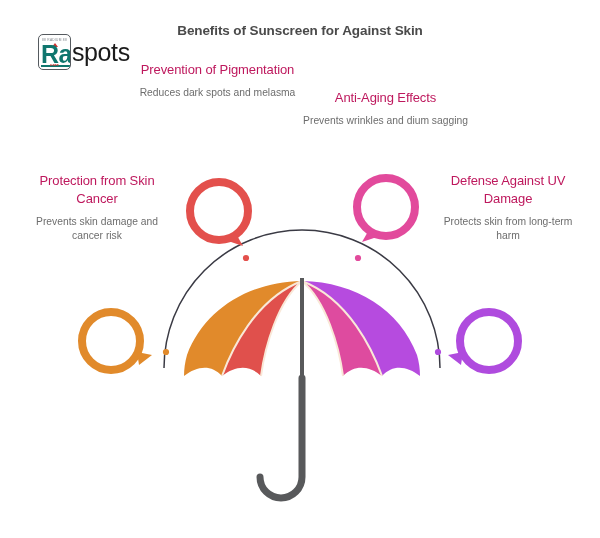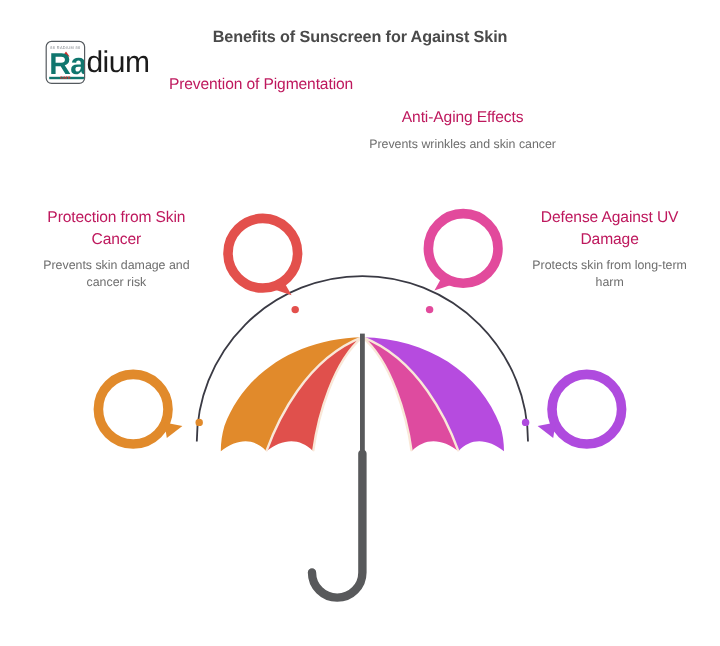--- a/index.html
+++ b/index.html
@@ -141,21 +141,21 @@
 
 <div id="canvas">
 
   <div class="logo">
     <div class="logo-mark">
       <div class="logo-mark-top">88  RADIUM  88</div>
       <div class="logo-mark-dot"></div>
       <div class="logo-ra">Ra</div>
       <div class="logo-mark-bot">care</div>
     </div>
-    <span class="logo-rest">dium</span>
+    <span class="logo-rest">spots</span>
   </div>
 
   <div class="main-title">Benefits of Sunscreen for Against Skin</div>
 
   <svg id="graphic" viewBox="0 0 600 538">
 
     <path d="M 164 368 A 138 138 0 0 1 440 368" fill="none" stroke="#3a3a44" stroke-width="1.5"></path>
 
     <circle cx="246" cy="258" r="3.1" fill="#E3504C"></circle>
     <circle cx="358" cy="258" r="3.1" fill="#E24A9C"></circle>
@@ -209,25 +209,26 @@
     <path d="M 302 281 C 255 299 231 351 222 376" fill="none" stroke="#F9E8D8" stroke-width="2"></path>
     <path d="M 302 281 C 278 301 265 346 261 376" fill="none" stroke="#F9E8D8" stroke-width="2"></path>
     <path d="M 302 281 C 326 301 339 346 343 376" fill="none" stroke="#F9E8D8" stroke-width="2"></path>
     <path d="M 302 281 C 349 299 373 351 382 376" fill="none" stroke="#F9E8D8" stroke-width="2"></path>
 
     <rect x="300" y="278" width="4" height="102" fill="#58595B"></rect>
   </svg>
 
   <div class="blk" id="blk-pigmentation">
     <div class="h">Prevention of Pigmentation</div>
+    <div class="p">Reduces dark spots and melasma</div>
   </div>
 
   <div class="blk" id="blk-antiaging">
     <div class="h">Anti-Aging Effects</div>
-    <div class="p">Prevents wrinkles and skin cancer</div>
+    <div class="p">Prevents wrinkles and dium sagging</div>
   </div>
 
   <div class="blk" id="blk-cancer">
     <div class="h">Protection from Skin Cancer</div>
     <div class="p">Prevents skin damage and cancer risk</div>
   </div>
 
   <div class="blk" id="blk-uv">
     <div class="h">Defense Against UV Damage</div>
     <div class="p">Protects skin from long-term harm</div>

